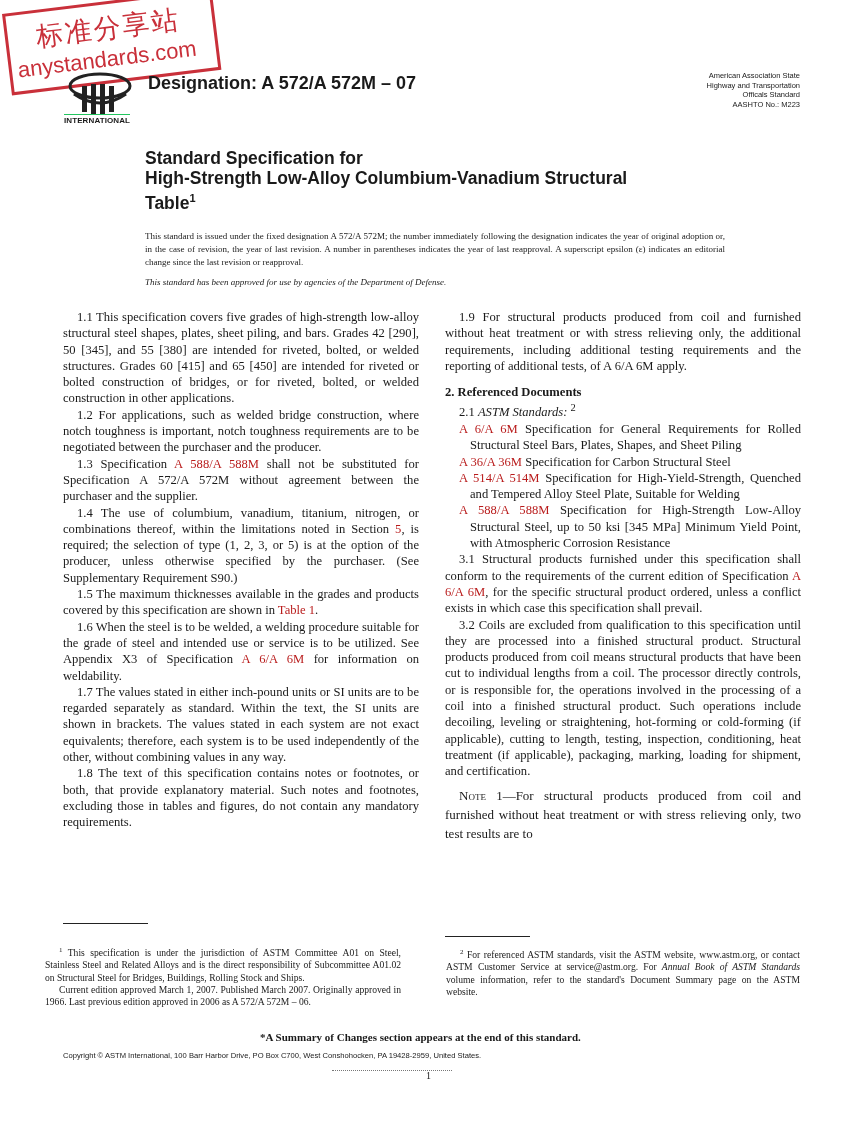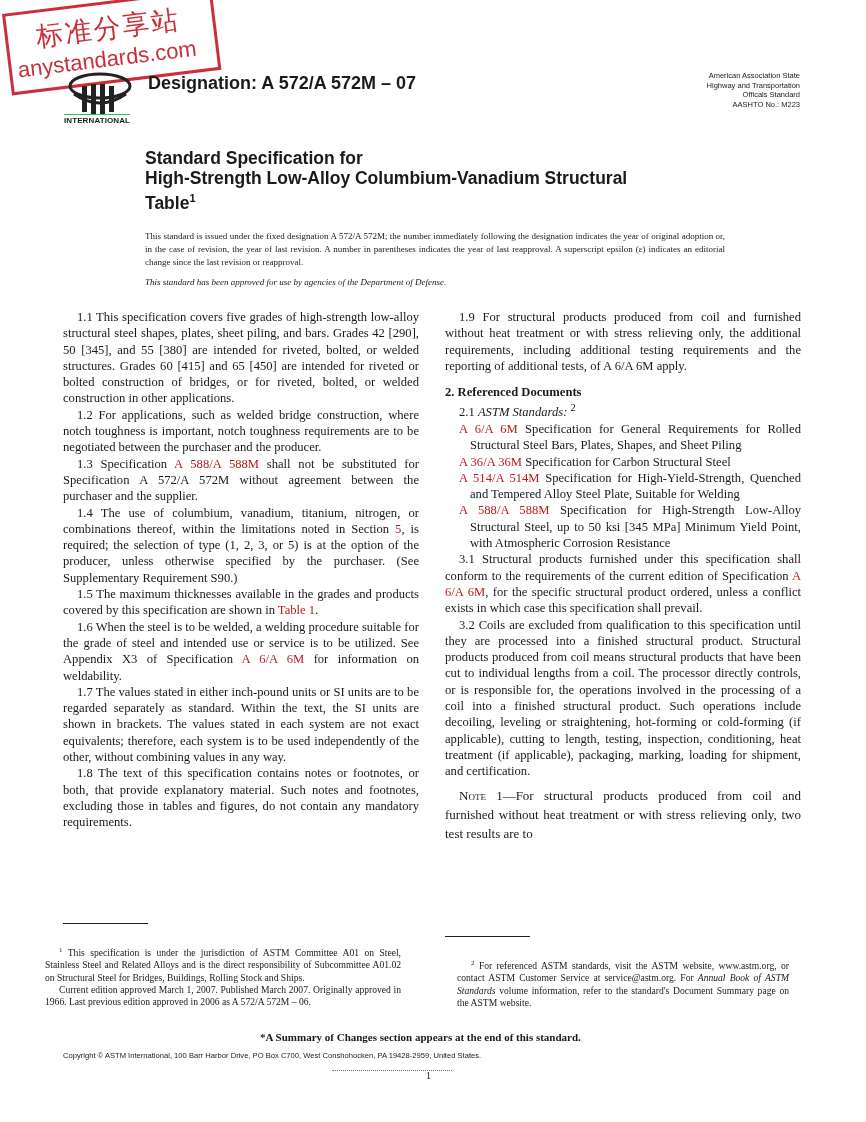--- a/index.html
+++ b/index.html
@@ -103,19 +103,19 @@
   <p class="note" style="margin-top:6px"><span class="smallcaps">Note 1</span><span>—For structural products produced from coil and furnished without heat treatment or with stress relieving only, two test results are to</span></p>
 </div>
 
 <div class="fn-rule" style="left:63px; top:923px;"></div>
 <div class="fn serif" style="left:45px; top:932px;margin-top:12px;">
   <p class="p" style="margin:0"><sup>1</sup><span> This specification is under the jurisdiction of ASTM Committee A01 on Steel, Stainless Steel and Related Alloys and is the direct responsibility of Subcommittee A01.02 on Structural Steel for Bridges, Buildings, Rolling Stock and Ships.</span></p>
   <p class="p" style="margin:0">Current edition approved March 1, 2007. Published March 2007. Originally approved in 1966. Last previous edition approved in 2006 as A 572/A 572M – 06.</p>
 </div>
 <div class="fn-rule" style="left:445px; top:936px;"></div>
 <div class="fn serif" style="left:445px; top:945px;">
-  <p class="p" style="margin:12px"><sup>2</sup><span> For referenced ASTM standards, visit the ASTM website, www.astm.org, or contact ASTM Customer Service at service@astm.org. For </span><i>Annual Book of ASTM Standards</i><span> volume information, refer to the standard's Document Summary page on the ASTM website.</span></p>
+  <p class="p" style="margin:1px"><sup>2</sup><span> For referenced ASTM standards, visit the ASTM website, www.astm.org, or contact ASTM Customer Service at service@astm.org. For </span><i>Annual Book of ASTM Standards</i><span> volume information, refer to the standard's Document Summary page on the ASTM website.</span></p>
 </div>
 
 <div class="summary serif">*A Summary of Changes section appears at the end of this standard.</div>
 <div class="copyright sans">Copyright © ASTM International, 100 Barr Harbor Drive, PO Box C700, West Conshohocken, PA 19428-2959, United States.</div>
 <div class="dotline"></div>
 <div class="pagenum serif">1</div>
 
 </body></html>

